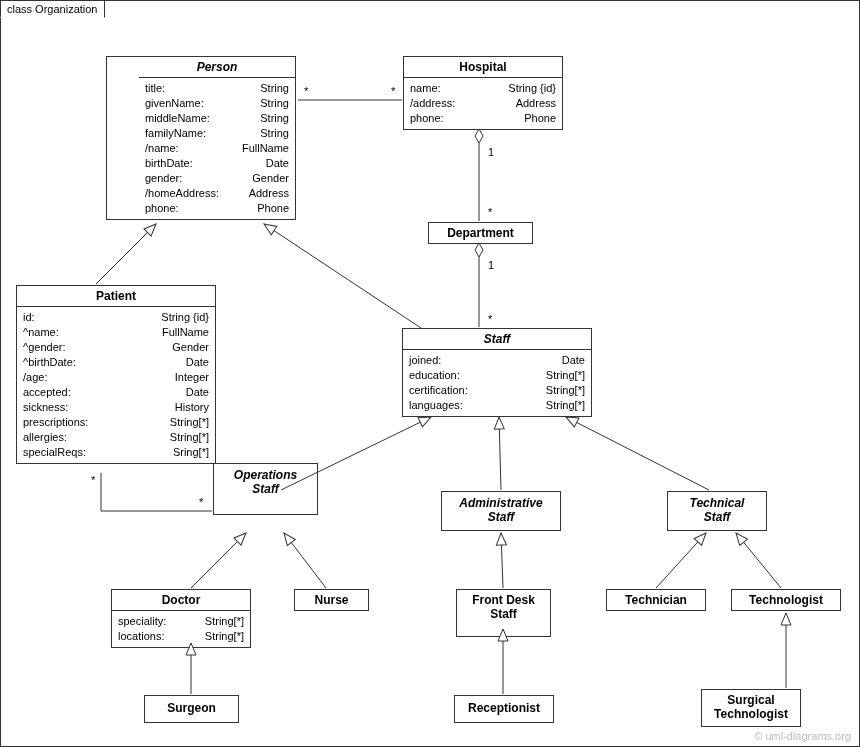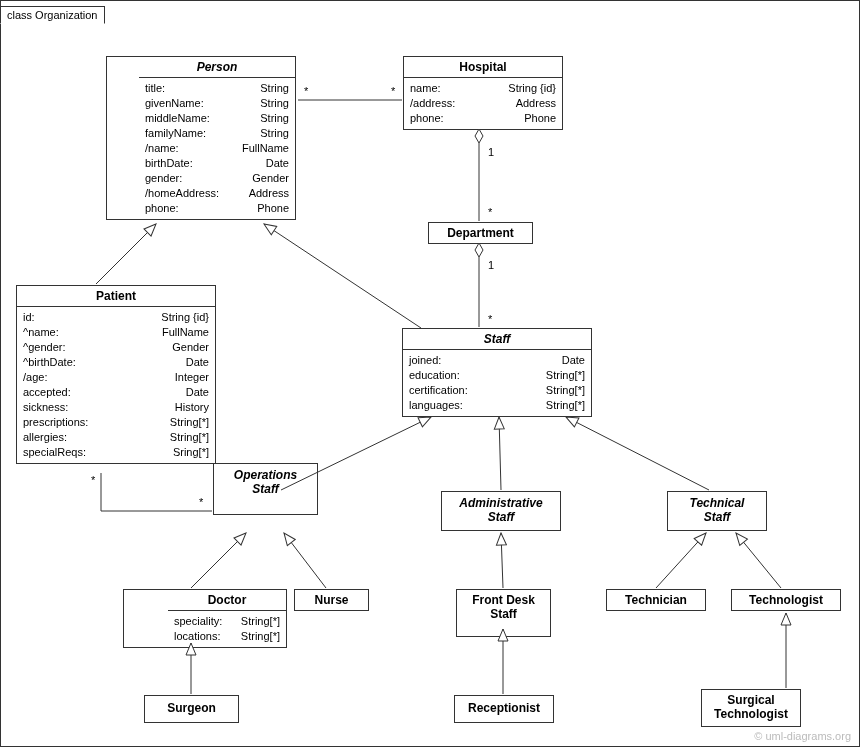--- a/index.html
+++ b/index.html
@@ -20,21 +20,20 @@
   .tab {
     position: absolute;
     top: -1px;
     left: -1px;
     border: 1px solid #333;
     border-bottom: 1px solid #fff;
     background: #fff;
     padding: 2px 6px;
     font-size: 11px;
     z-index: 5;
-    margin-top: 6px;
   }
   .class-box {
     position: absolute;
     border: 1px solid #333;
     background: #fff;
     box-sizing: border-box;
   }
   .class-title {
     text-align: center;
     padding: 3px 4px;
@@ -218,21 +217,21 @@
   </div>
 
   <div class="class-box" style="left:440px; top:490px; width:120px; height:40px;">
     <div class="class-title" style="border-bottom:none; line-height:14px; padding-top:4px;" id="title-admin">Administrative<br>Staff</div>
   </div>
 
   <div class="class-box" style="left:666px; top:490px; width:100px; height:40px;">
     <div class="class-title" style="border-bottom:none; line-height:14px; padding-top:4px;" id="title-tech">Technical<br>Staff</div>
   </div>
 
-  <div class="class-box" style="left:122px; top:588px; width:164px;padding-left:44px;">
+  <div class="class-box" style="left:110px; top:588px; width:140px;">
     <div class="class-title plain">Doctor</div>
     <div class="attrs" id="attrs-doctor">
         <div class="attr-row">
           <span class="attr-name">speciality:</span>
           <span>String[*]</span>
         </div>
         <div class="attr-row">
           <span class="attr-name">locations:</span>
           <span>String[*]</span>
         </div>

